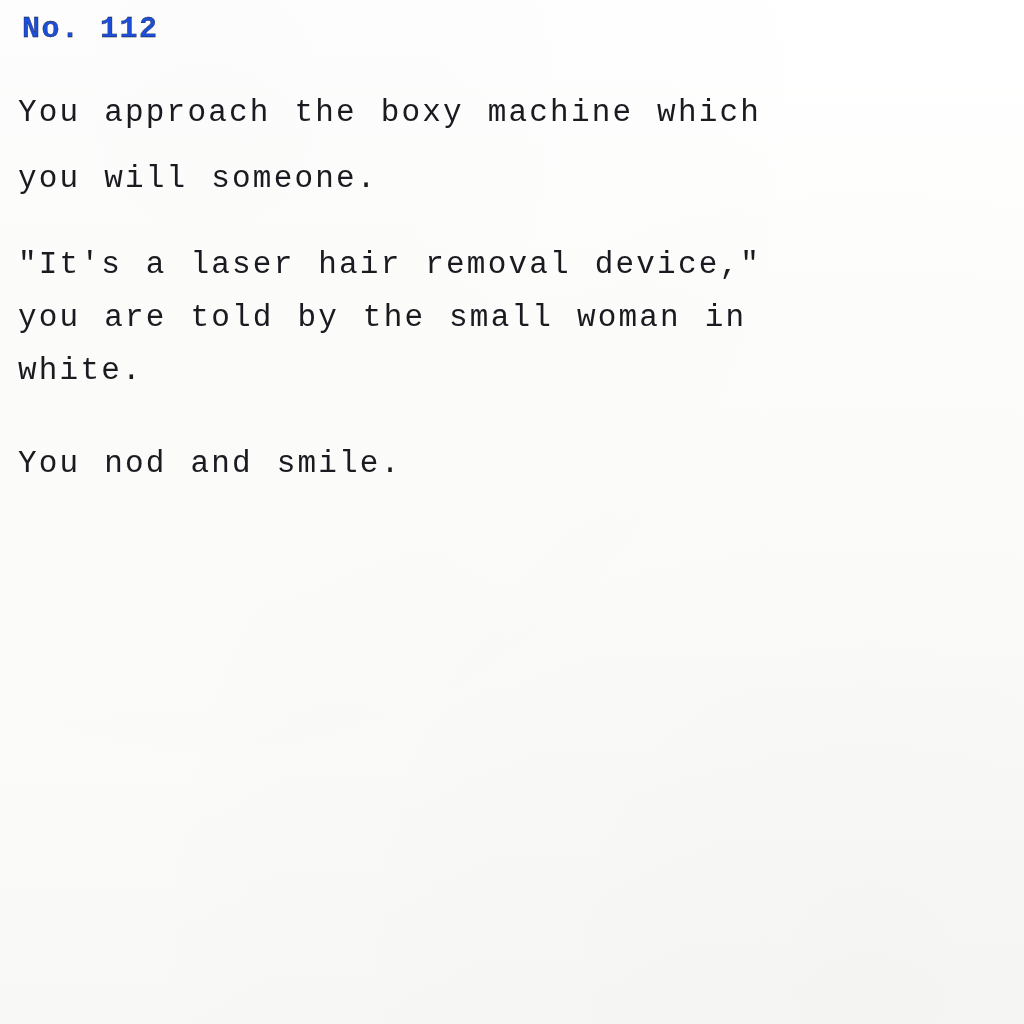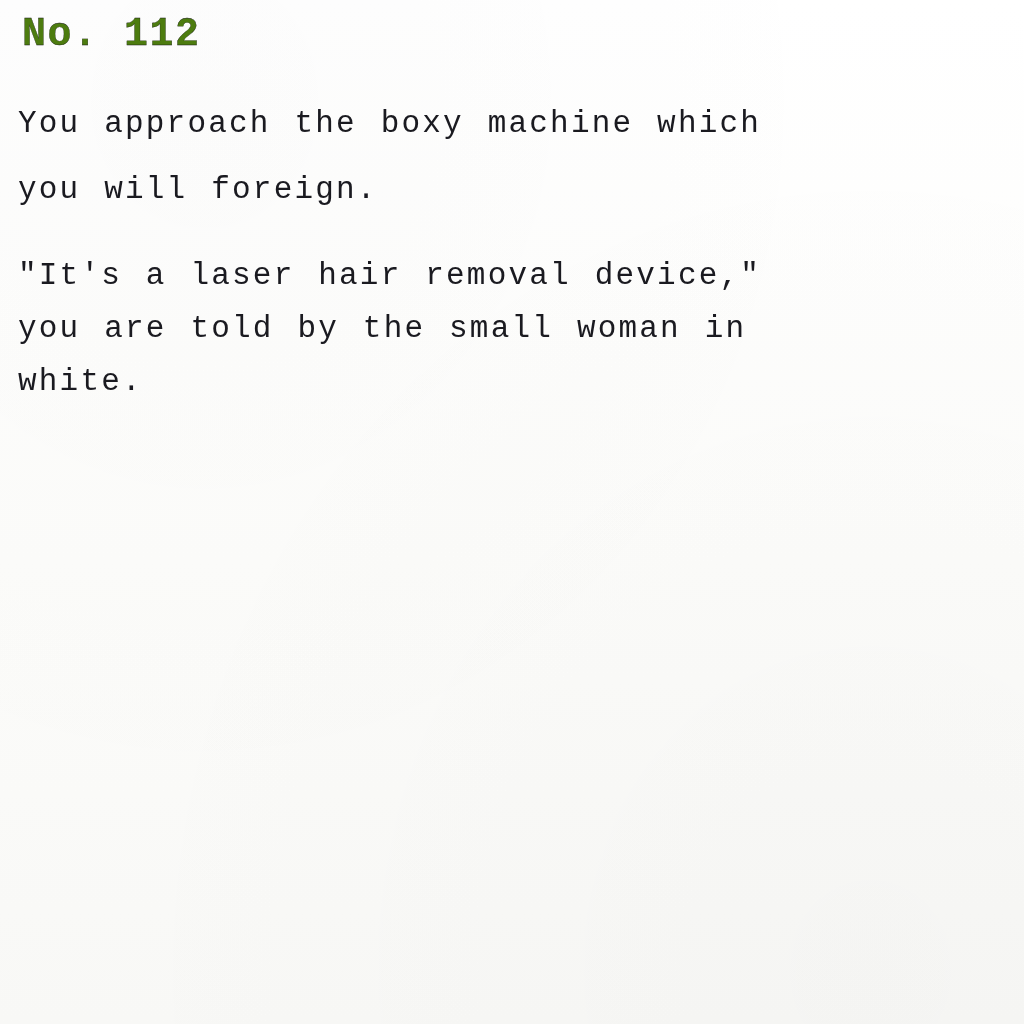--- a/index.html
+++ b/index.html
@@ -35,25 +35,25 @@
       linear-gradient(180deg, #ffffff 0%, #fcfcfa 55%, #f8f8f6 100%);
     pointer-events: none;
   }
 
   .typed {
     position: relative;
     z-index: 2;
   }
 
   .caption {
-    font-size: 40px;
+    font-size: 30px;
     letter-spacing: 1.5px;
     font-weight: 700;
     margin: 4px 0 0 4px;
-    color: #4d7c0f;
+    color: #1d4ed8;
     -webkit-text-stroke: 0.3px #14141a;
   }
 
   p.para {
     font-size: 31px;
     line-height: 66px;
     letter-spacing: 2.2px;
     margin: 0;
     color: #1a1a20;
     white-space: pre-wrap;
@@ -76,28 +76,29 @@
 <body>
 
 <div class="page">
   <div class="typed">
 
     <div class="caption">No. 112</div>
 
     <div class="gap-md"></div>
 
     <p class="para block">You approach the boxy machine which
-you will foreign.</p>
+you will someone.</p>
 
     <div class="gap-sm"></div>
 
     <p class="para block tight">"It's a laser hair removal device,"
 you are told by the small woman in
 white.</p>
 
     <div class="gap-md"></div>
 
+    <p class="para block">You nod and smile.</p>
 
     <div class="gap-lg"></div>
 
 
   </div>
 </div>
 
 </body></html>

